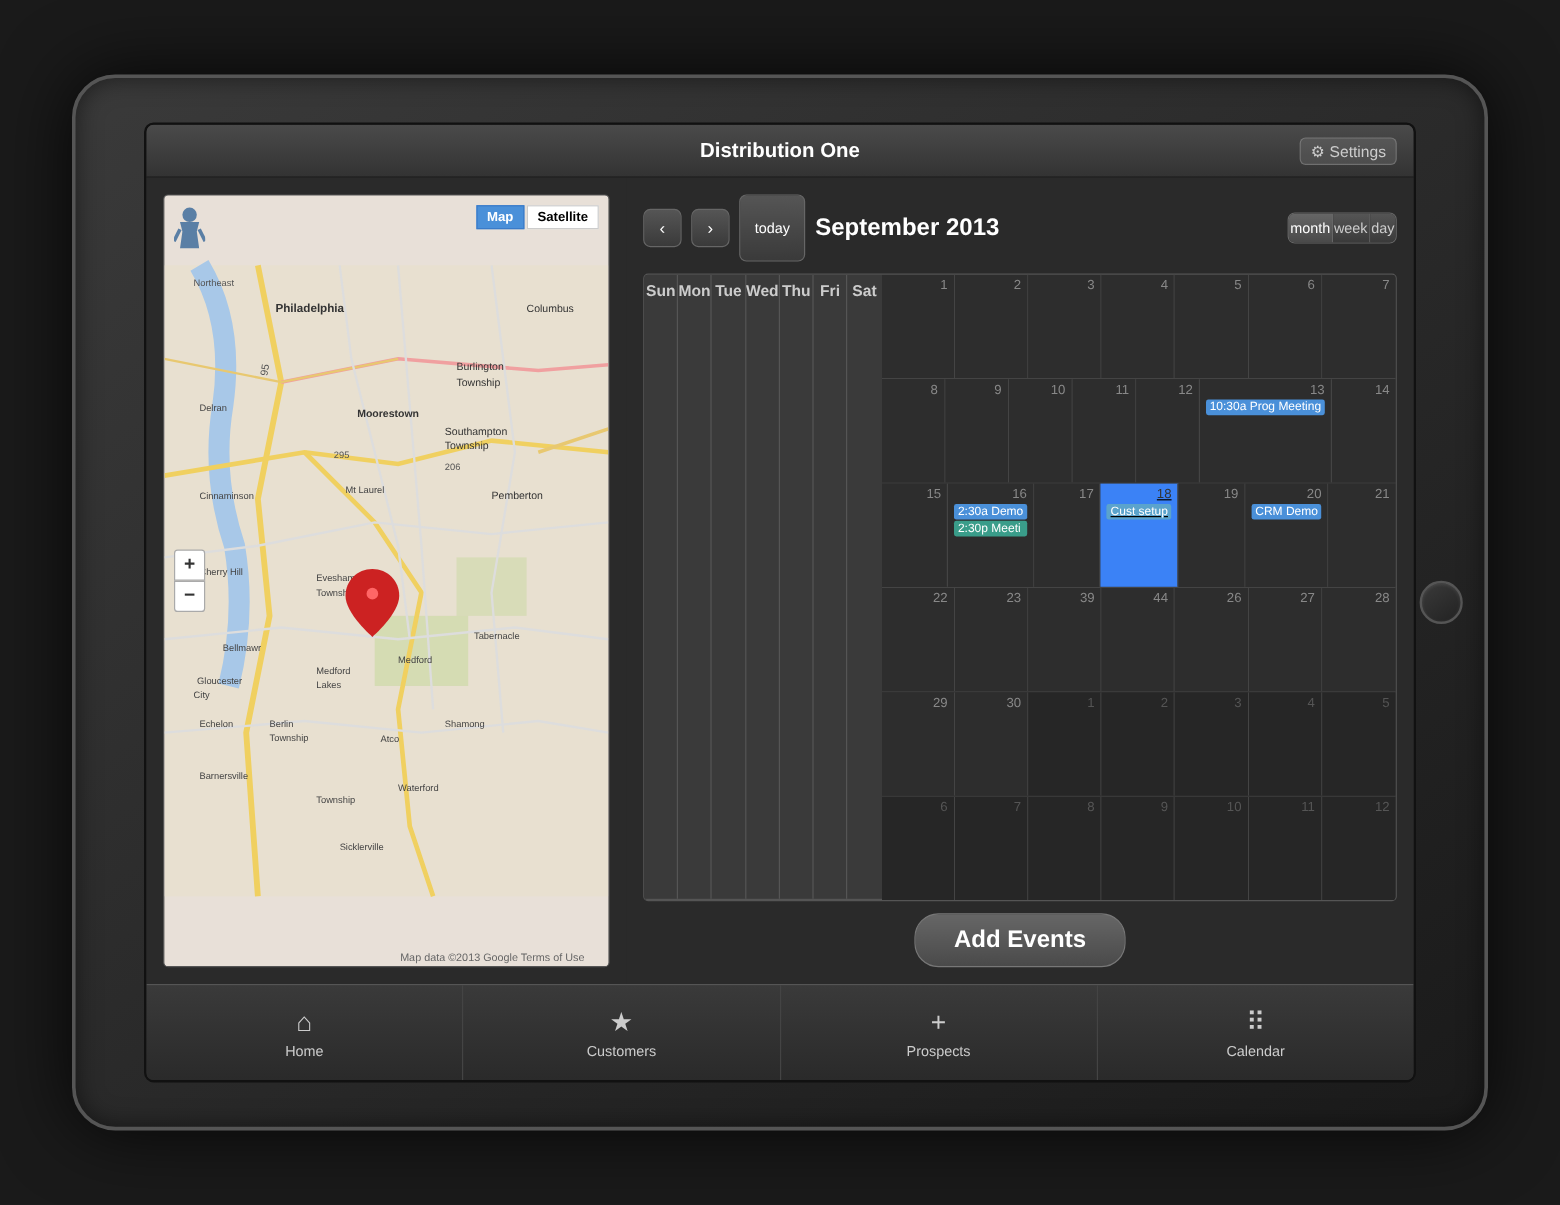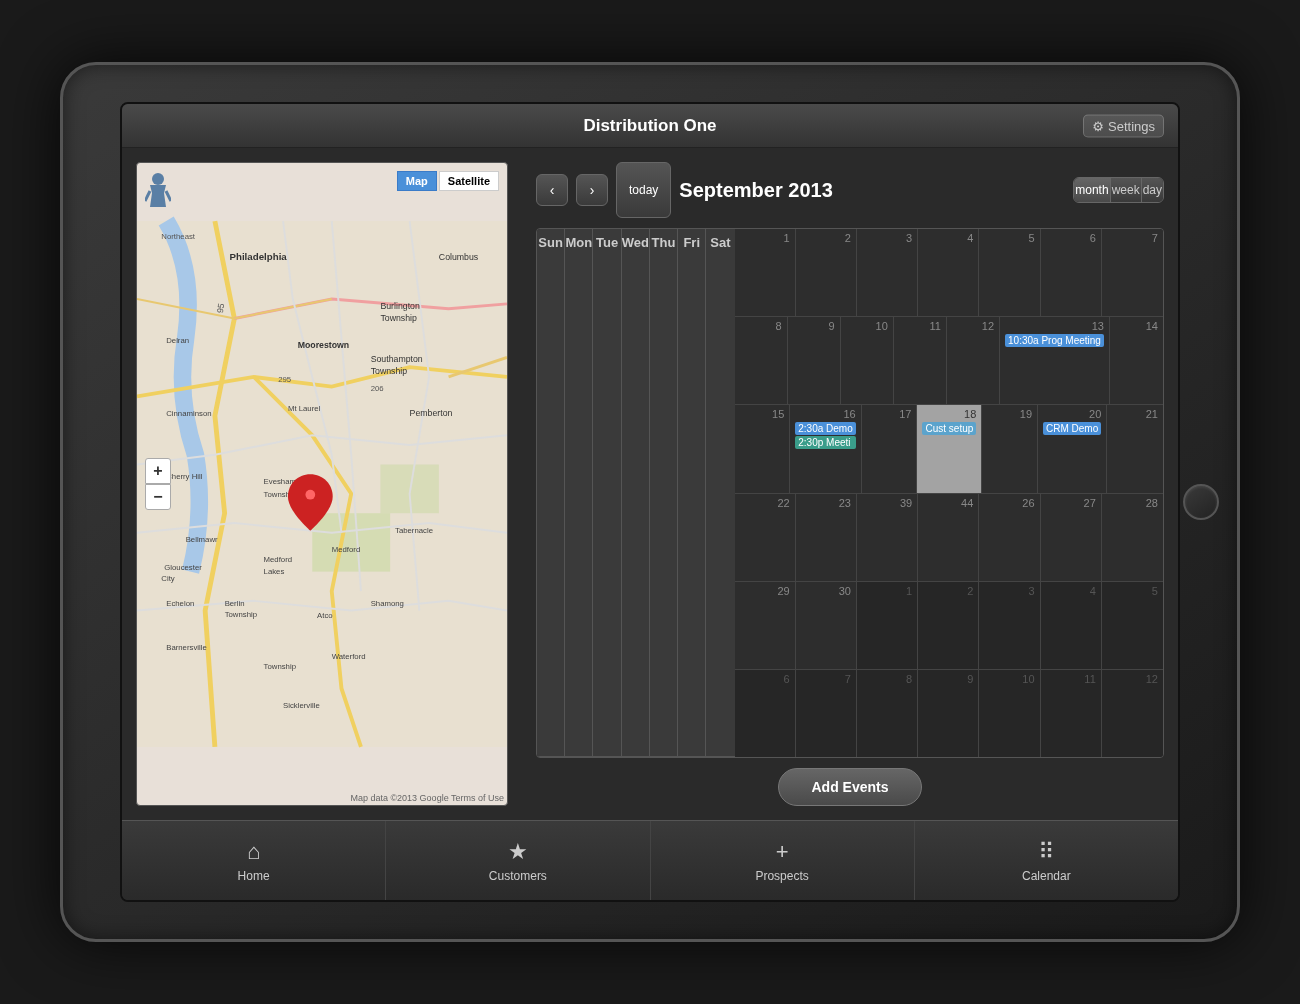--- a/index.html
+++ b/index.html
@@ -170,21 +170,21 @@
       left: 8px;
       width: 26px;
       height: 36px;
       color: #3a6ea5;
       font-size: 24px;
     }
 
     .map-attribution {
       position: absolute;
       bottom: 2px;
-      right: 3px;
+      right: 20px;
       font-size: 9px;
       color: #666;
     }
 
     
     .calendar-panel {
       flex: 1;
       padding: 14px;
       display: flex;
       flex-direction: column;
@@ -301,21 +301,22 @@
       position: relative;
       min-height: 0;
     }
     .cal-cell:last-child { border-right: none; }
 
     .cal-cell.other-month {
       background: #262626;
     }
 
     .cal-cell.today {
-      background: #a3a3a3;
+      background: #3b82f6;
+      text-decoration: underline;
     }
 
     .cal-date {
       font-size: 11px;
       color: #888;
       text-align: right;
       display: block;
       margin-bottom: 2px;
     }
 
@@ -347,21 +348,21 @@
       padding: 10px 0 0;
       display: flex;
       justify-content: center;
     }
 
     .add-events-btn {
       background: linear-gradient(180deg, #666, #4a4a4a);
       border: 1px solid #777;
       border-radius: 20px;
       color: #fff;
-      font-size: 14px;
+      font-size: 20px;
       font-weight: bold;
       padding: 10px 32px;
       cursor: pointer;
     }
 
     
     .bottom-nav {
       height: 80px;
       background: linear-gradient(180deg, #3a3a3a, #2a2a2a);
       border-top: 1px solid #555;

